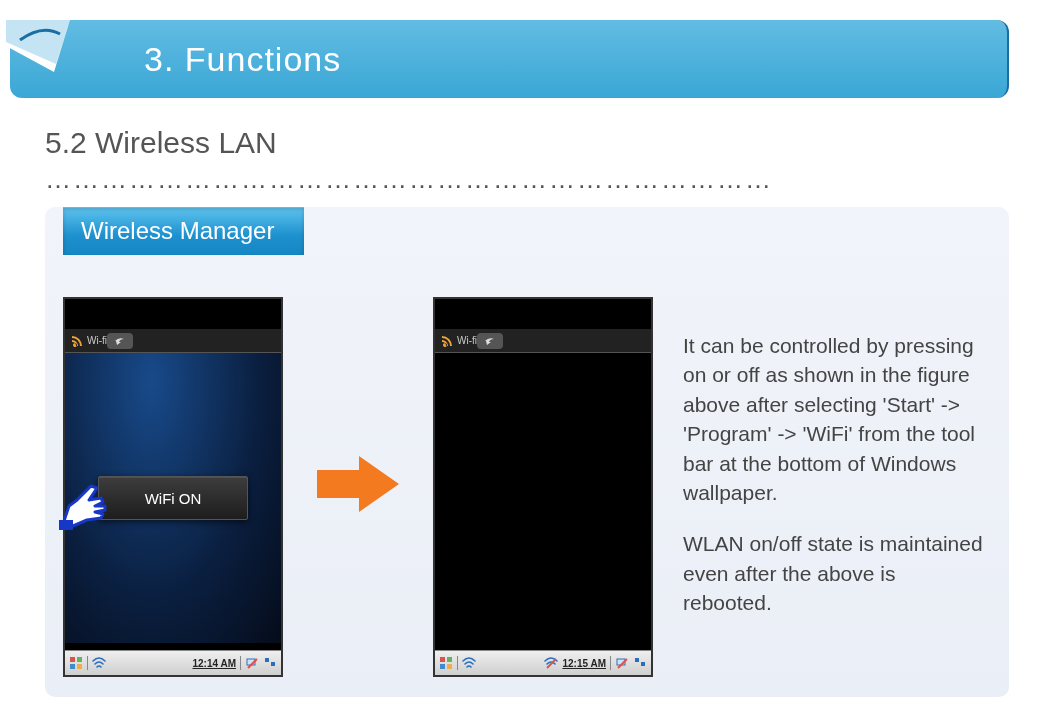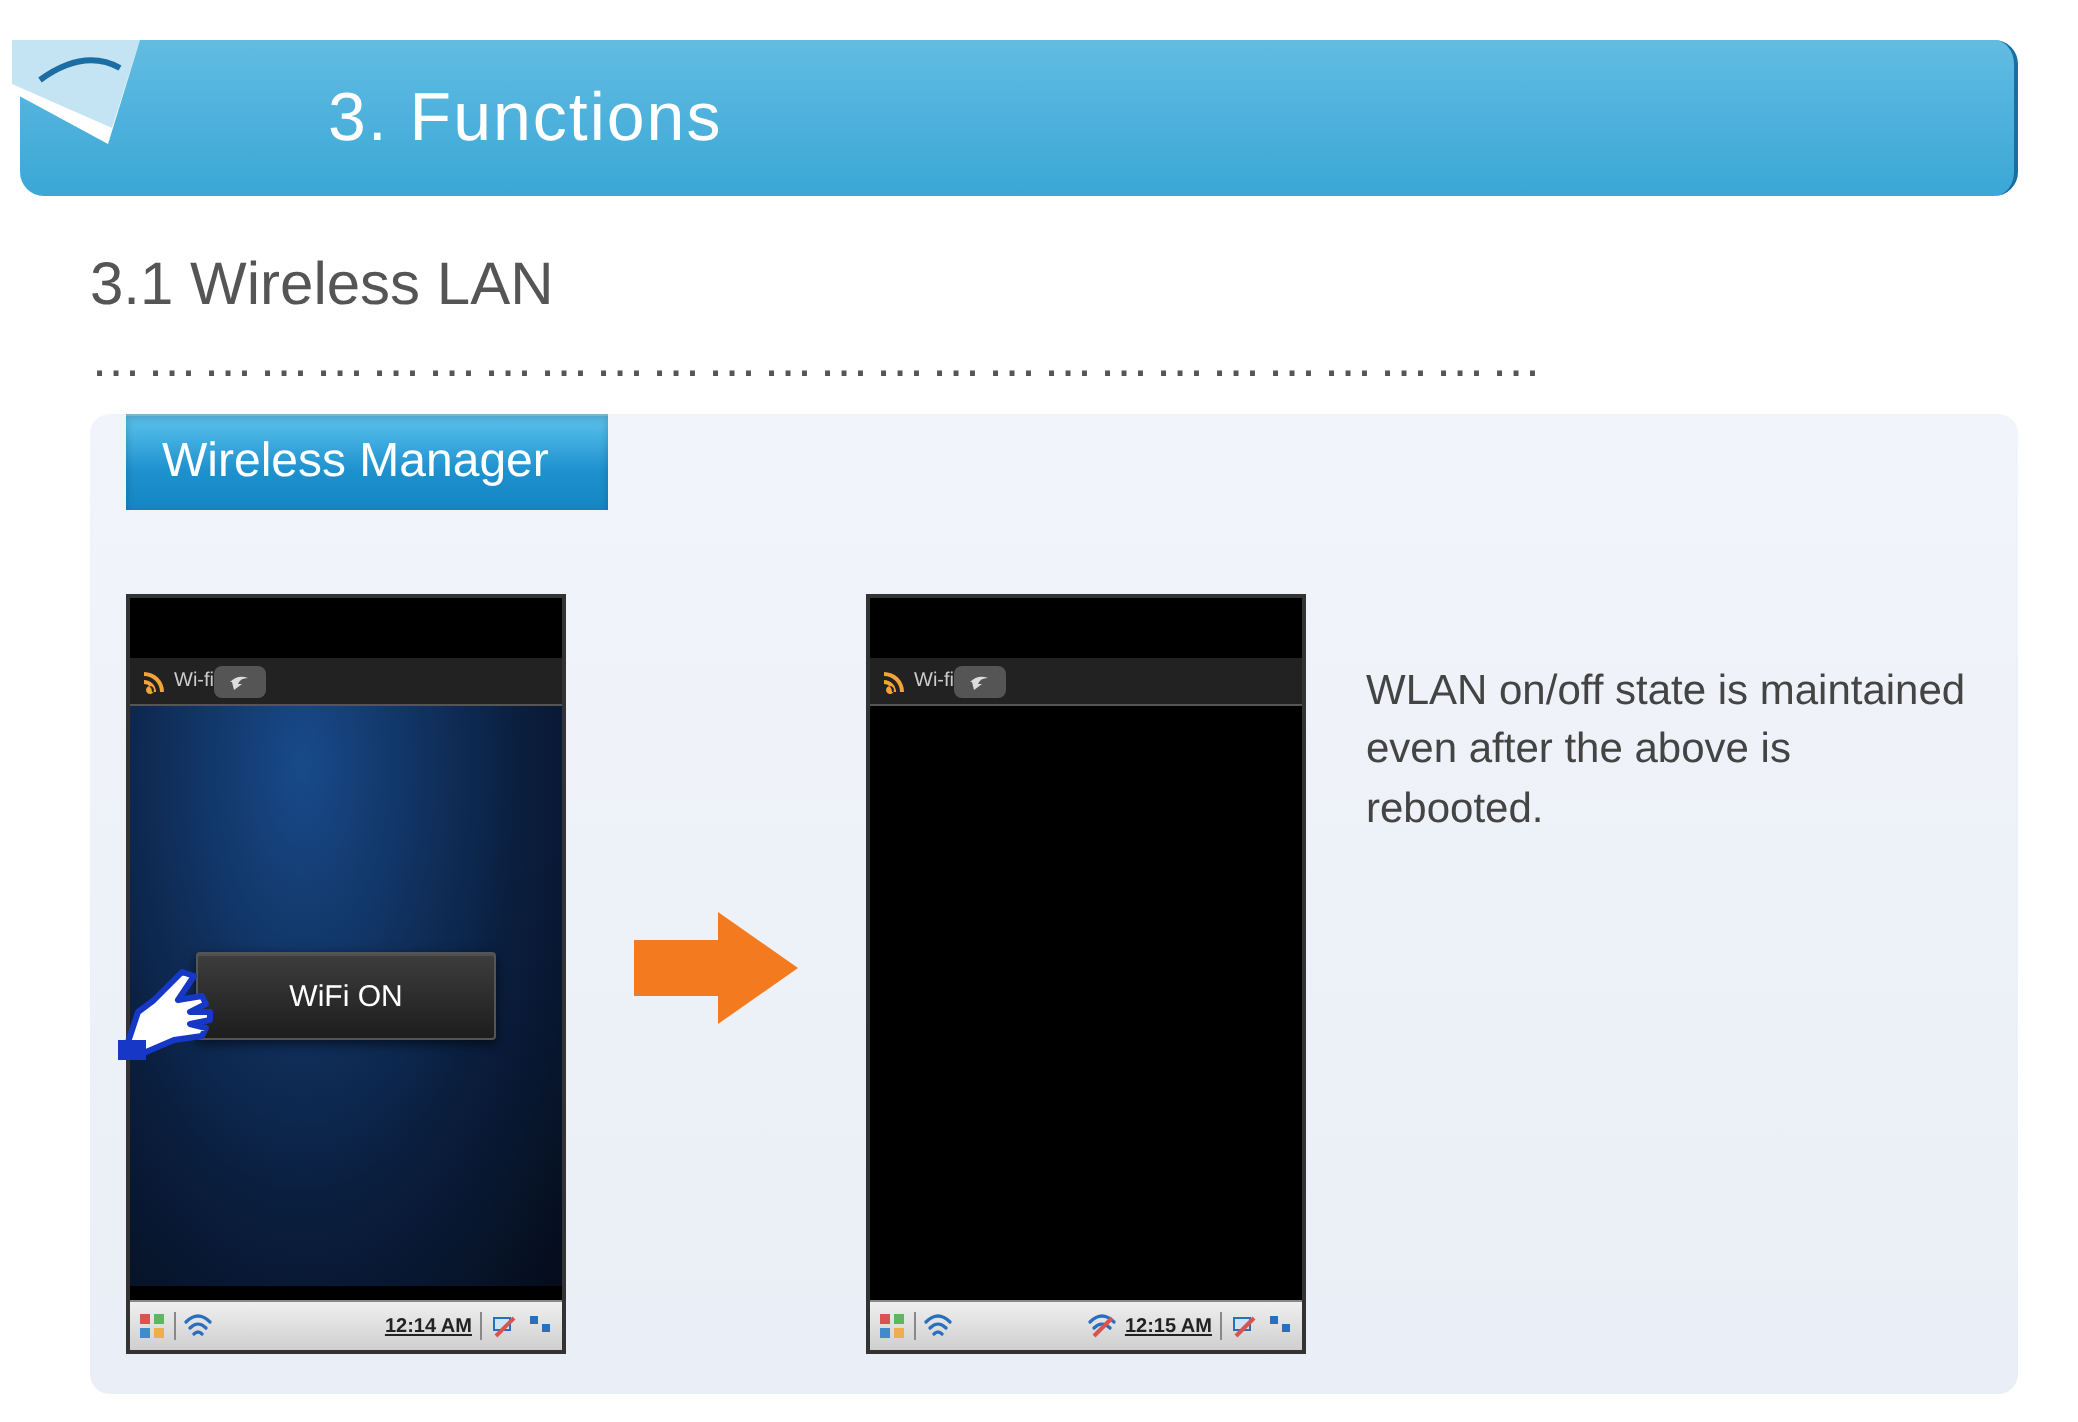--- a/index.html
+++ b/index.html
@@ -17,21 +17,20 @@
   
   .header-banner {
     position: relative;
     margin: 20px 30px 0 10px;
     height: 78px;
     background: linear-gradient(#62bce2, #3aa7d6);
     border-radius: 12px;
     border-right: 2px solid #1a6ea3;
     display: flex;
     align-items: center;
-    gap: 20px;
   }
   .header-icon {
     width: 70px;
     height: 78px;
     position: relative;
     margin-left: -6px;
   }
   .header-icon svg { position: absolute; top: -8px; left: -4px; }
   .header-title {
     color: #fff;
@@ -180,21 +179,21 @@
   <div class="header-icon">
     <svg width="86" height="96" viewBox="0 0 86 96">
       <path d="M6 8 L70 8 L54 60 L6 34 Z" fill="#ffffff"></path>
       <path d="M6 8 L70 8 L56 52 L6 30 Z" fill="#3aa7d6" opacity="0.3"></path>
       <path d="M20 28 Q42 12 60 22" stroke="#1a6ea3" stroke-width="3" fill="none"></path>
     </svg>
   </div>
   <div class="header-title">3. Functions</div>
 </div>
 
-<div class="section-heading">3.1 Wireless LAN</div>
+<div class="section-heading">5.2 Wireless LAN</div>
 <div class="dotted-line">……………………………………………………………………</div>
 
 <div class="content-panel">
   <div class="tab-chip">Wireless Manager</div>
 
   <div class="row">
 
     <div style="position:relative">
       <div class="hand">
         <svg viewBox="0 0 60 60" width="60" height="60">
@@ -312,17 +311,18 @@
         <span class="task-ic">
           <svg viewBox="0 0 14 14" width="14" height="14">
               <rect x="2" y="2" width="4" height="4" fill="#2a6fbf"></rect>
               <rect x="8" y="6" width="4" height="4" fill="#2a6fbf"></rect>
             </svg>
         </span>
       </div>
     </div>
 
     <div class="desc">
+      <p>It can be controlled by pressing on or off as shown in the figure above after selecting 'Start' -&gt; 'Program' -&gt; 'WiFi' from the tool bar at the bottom of Windows wallpaper.</p>
       <p>WLAN on/off state is maintained even after the above is rebooted.</p>
     </div>
 
   </div>
 </div>
 
 </body></html>

